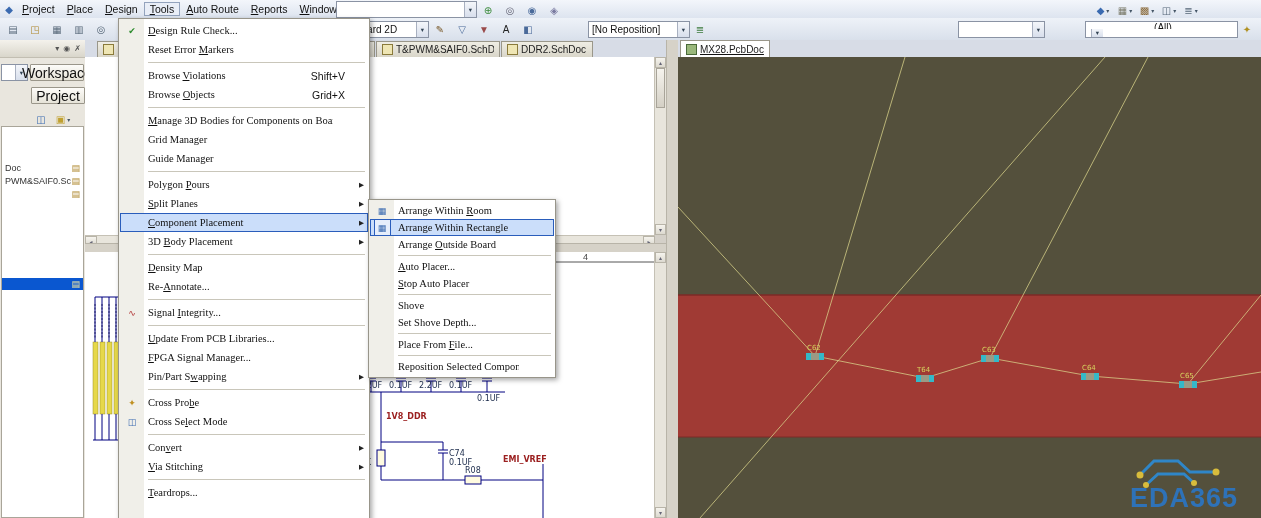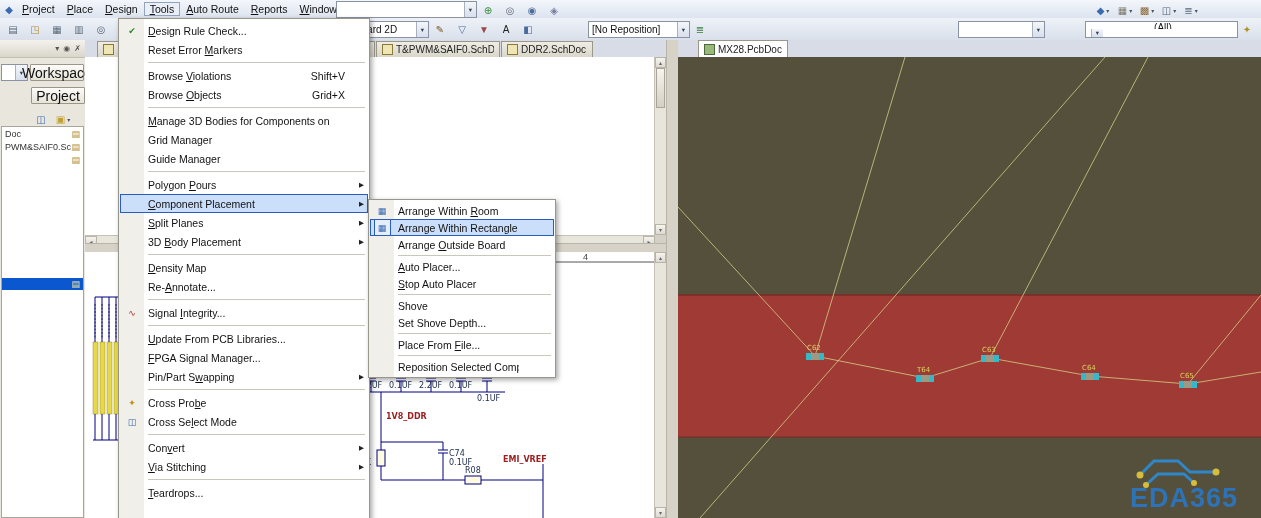--- a/index.html
+++ b/index.html
@@ -43,32 +43,32 @@
   .sidebar{position:absolute;left:0;top:0;width:85px;height:100%;background:#e9e6de;border-right:1px solid #b5b1a5;}
   .side-header{height:17px;background:linear-gradient(#f4f2ec,#d9d6cb);border-bottom:1px solid #c2beb2;
                display:flex;align-items:center;justify-content:flex-end;gap:4px;padding:0 4px;}
   .ph-ic{font-size:8px;color:#555;}
   .side-row{display:flex;gap:2px;margin:6px 1px 0 1px;}
   .mini-combo{width:28px;}
   .side-btn{height:15px;flex:0 0 auto;width:52px;font-size:14px;display:flex;align-items:center;justify-content:center;
             background:linear-gradient(#fdfcf9,#e6e3d8);border:1px solid #9a968a;border-radius:1px;}
   .row-indent{margin-left:31px;}
   .tree-box{position:absolute;left:1px;right:1px;top:86px;bottom:0;background:#fff;border:1px solid #a9a599;}
-  .tree-rows{}
+  .tree-rows{padding-top:34px;}
   .trow{height:13px;display:flex;align-items:center;padding:0 3px;font-size:9px;color:#333;}
   .trow .tlab{flex:1;white-space:nowrap;overflow:hidden;}
   .trow .tico{font-size:9px;color:#b08a30;}
   .sel-row{position:absolute;left:0;right:0;top:151px;height:12px;background:var(--selection-blue,#0a57d0);
            display:flex;align-items:center;justify-content:flex-end;padding:0 3px;}
   .sel-row .tico{font-size:9px;color:#f5e9a0;}
   
   .left-pane{position:absolute;left:85px;top:0;width:581px;height:100%;}
   .tabbar{position:relative;height:17px;background:#d7dce6;border-bottom:1px solid #a8a8a8;display:flex;align-items:flex-end;}
   #tabs-left{padding-left:12px;}
-  #tabs-right{padding-left:20px;}
+  #tabs-right{padding-left:2px;text-decoration:underline;}
   .tab{height:15px;display:flex;align-items:center;gap:3px;padding:0 5px;margin-right:1px;
        background:linear-gradient(#efede4,#d9d6c9);border:1px solid #9a978a;border-bottom:none;
        font-size:10px;color:#222;overflow:hidden;white-space:nowrap;}
   .tab.active{background:#fff;height:16px;}
   .doc-ic{width:9px;height:9px;flex:0 0 auto;}
   .doc-ic.schdoc{background:#efe6b4;border:1px solid #8a7a3a;}
   .doc-ic.pcbdoc{background:#9ab87c;border:1px solid #4a6a3a;}
   .tlbl{overflow:hidden;}
   .sch-top{position:absolute;left:0;top:17px;width:100%;height:178px;background:#fff;}
   .sch-hscroll{position:absolute;left:0;top:195px;right:11px;height:8px;background:#e8e5dc;border-top:1px solid #c5c1b5;display:flex;justify-content:space-between;}
@@ -99,21 +99,21 @@
              color:var(--watermark-blue,#2e72b8);letter-spacing:1px;}
   
   .menu{position:absolute;background:linear-gradient(to right,#f0efe9 0,#f0efe9 25px,#fff 25px);
         border:1px solid #98958a;box-shadow:2px 2px 5px rgba(0,0,0,.35);padding:2px 1px;
         z-index:40;font-size:10.5px;color:#111;}
   #tools-menu{left:118px;top:18px;width:248px;height:520px;}
   #placement-menu{left:368px;top:199px;width:184px;z-index:41;}
   .mi{display:flex;align-items:center;height:19px;padding-right:2px;white-space:nowrap;}
   #placement-menu .mi{height:17px;}
   .mi .ico{width:24px;flex:0 0 auto;display:flex;justify-content:center;}
-  .mi .lbl{flex:1;padding-left:4px;overflow:hidden;}
+  .mi .lbl{flex:1;padding-left:4px;overflow:hidden;font-family:Liberation Serif, serif;}
   .mi .sc{padding:0 8px 0 12px;}
   .mi .arr{width:11px;font-size:6.5px;color:#222;text-align:right;padding-right:2px;}
   .mi.hl{background:#cbdefa;outline:1px solid var(--accent-blue,#2a5dbb);outline-offset:-1px;}
   .msep{height:1px;background:#c9c6ba;margin:3px 3px 3px 28px;}
   #placement-menu .msep{margin-top:2px;margin-bottom:2px;}
   .mic{display:inline-flex;width:15px;height:15px;align-items:center;justify-content:center;
        font-size:9px;border:1px solid transparent;}
   .mi.hl .mic{border-color:var(--accent-blue,#2a5dbb);background:#e6eefb;}
 </style>
 </head>
@@ -493,29 +493,29 @@
         <span class="sc"></span>
         <span class="arr"></span>
       </div>
       <div class="msep"></div>
       <div class="mi">
         <span class="ico"></span>
         <span class="lbl">Polygon <u>P</u>ours</span>
         <span class="sc"></span>
         <span class="arr">▶</span>
       </div>
+      <div class="mi">
+        <span class="ico"></span>
+        <span class="lbl"><u>S</u>plit Planes</span>
+        <span class="sc"></span>
+        <span class="arr">▶</span>
+      </div>
       <div class="mi hl">
         <span class="ico"></span>
         <span class="lbl"><u>C</u>omponent Placement</span>
-        <span class="sc"></span>
-        <span class="arr">▶</span>
-      </div>
-      <div class="mi">
-        <span class="ico"></span>
-        <span class="lbl"><u>S</u>plit Planes</span>
         <span class="sc"></span>
         <span class="arr">▶</span>
       </div>
       <div class="mi">
         <span class="ico"></span>
         <span class="lbl">3D <u>B</u>ody Placement</span>
         <span class="sc"></span>
         <span class="arr">▶</span>
       </div>
       <div class="msep"></div>

